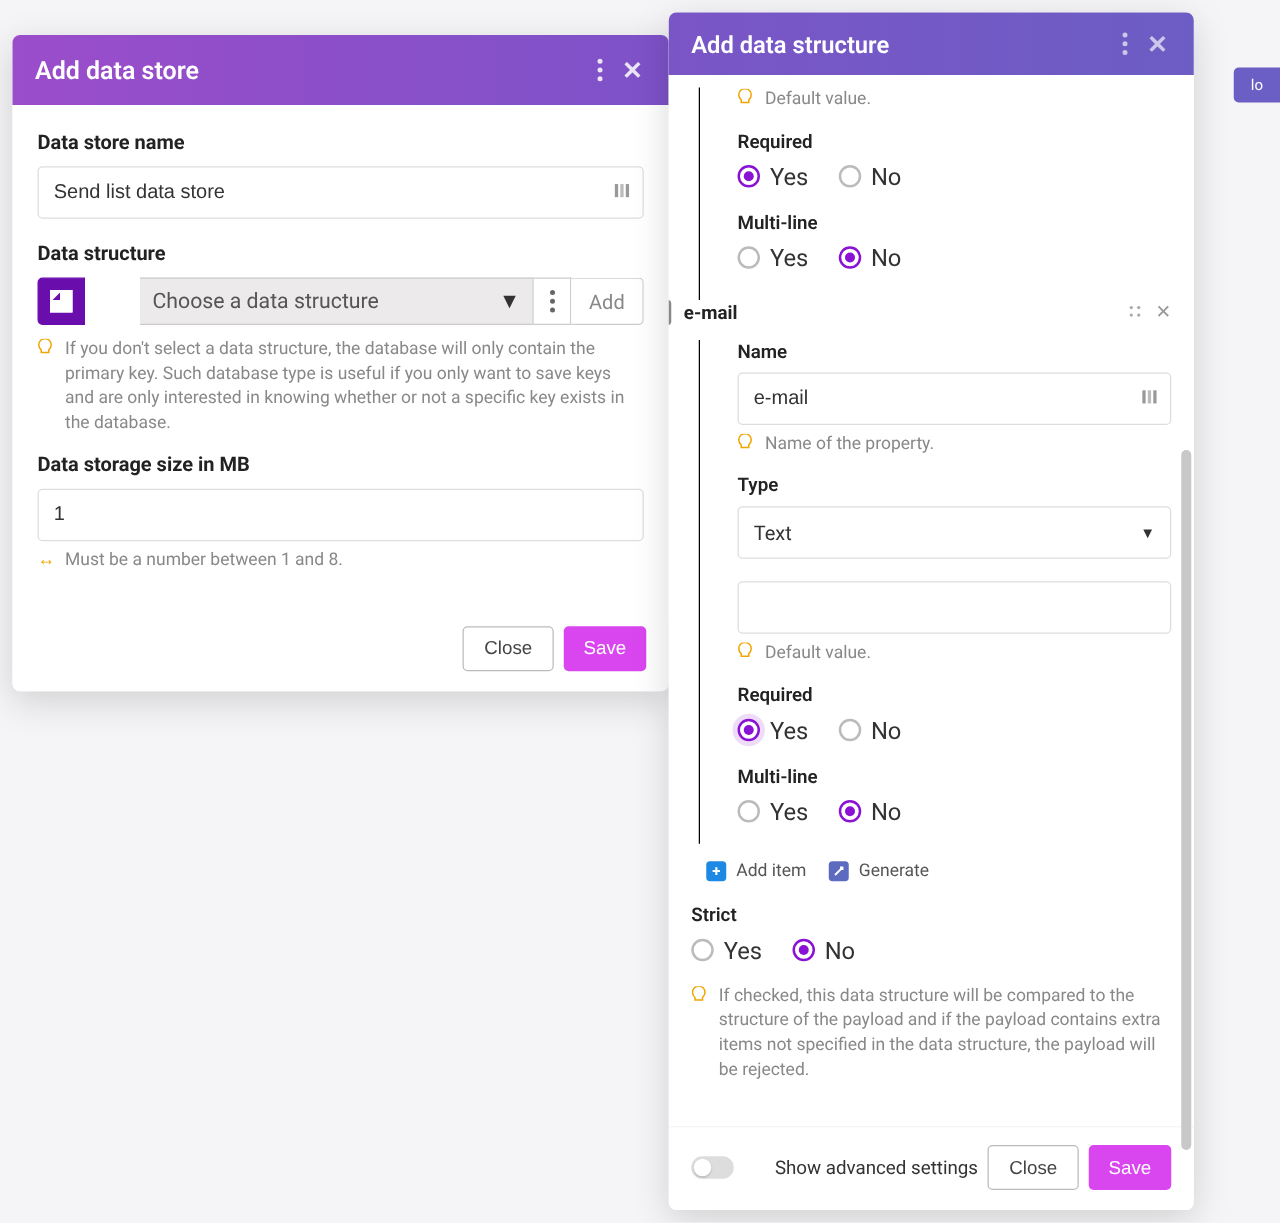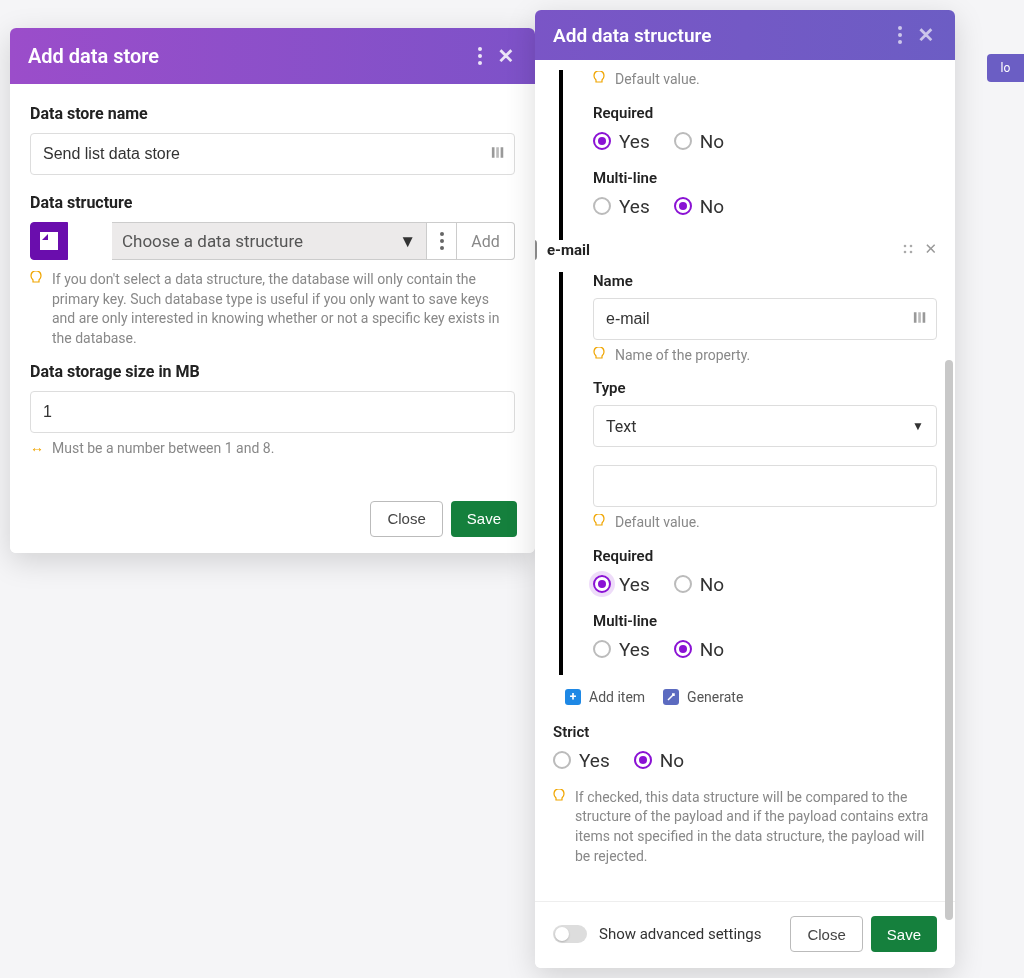--- a/index.html
+++ b/index.html
@@ -202,21 +202,21 @@
     font-size: 15px;
     cursor: pointer;
     border: none;
   }
   .btn-outline {
     background: #fff;
     border: 1px solid #bbb;
     color: #444;
   }
   .btn-primary {
-    background: #15803d;
+    background: #d946ef;
     color: #fff;
     font-weight: 500;
   }
   .toggle-row {
     display: flex;
     align-items: center;
     gap: 12px;
   }
   .toggle {
     width: 34px; height: 18px;
@@ -260,21 +260,21 @@
     width: 8px; height: 8px;
     background: #8a12d4;
     border-radius: 50%;
   }
   .radio-circle.checked-halo {
     box-shadow: 0 0 0 4px rgba(138,18,212,0.15);
   }
   .radio-label { font-size: 19px; color: #333; }
   .prop-block {
     position: relative;
-    border-left: 4px solid #000000;
+    border-left: 1px solid #000000;
     margin-left: 6px;
     padding-left: 30px;
     padding-bottom: 6px;
   }
   .prop-header {
     display: flex;
     align-items: center;
     gap: 10px;
     margin-bottom: 12px;
     margin-left: -36px;
@@ -585,21 +585,21 @@
       <span class="hint-icon">
         <svg width="12" height="14" viewBox="0 0 12 14">
             <path d="M6 0C3 0 1 2 1 5c0 2 1 3 2 4v2h6v-2c1-1 2-2 2-4 0-3-2-5-5-5z" fill="none" stroke="#f0a500" stroke-width="1.2"></path>
           </svg>
       </span>
       <span class="hint-text">If checked, this data structure will be compared to the structure of the payload and if the payload contains extra items not specified in the data structure, the payload will be rejected.</span>
     </div>
   </div>
 
   <div class="modal-footer">
-    <div class="toggle-row" style="flex:1;">
+    <div class="toggle-row" style="flex:1;justify-content:space-between;">
       <div class="toggle"></div>
       <span style="font-size:15px;color:#333;">Show advanced settings</span>
     </div>
     <button class="btn btn-outline">Close</button>
     <button class="btn btn-primary">Save</button>
   </div>
 
   <div class="scroll-track">
     <div class="scroll-thumb"></div>
   </div>

